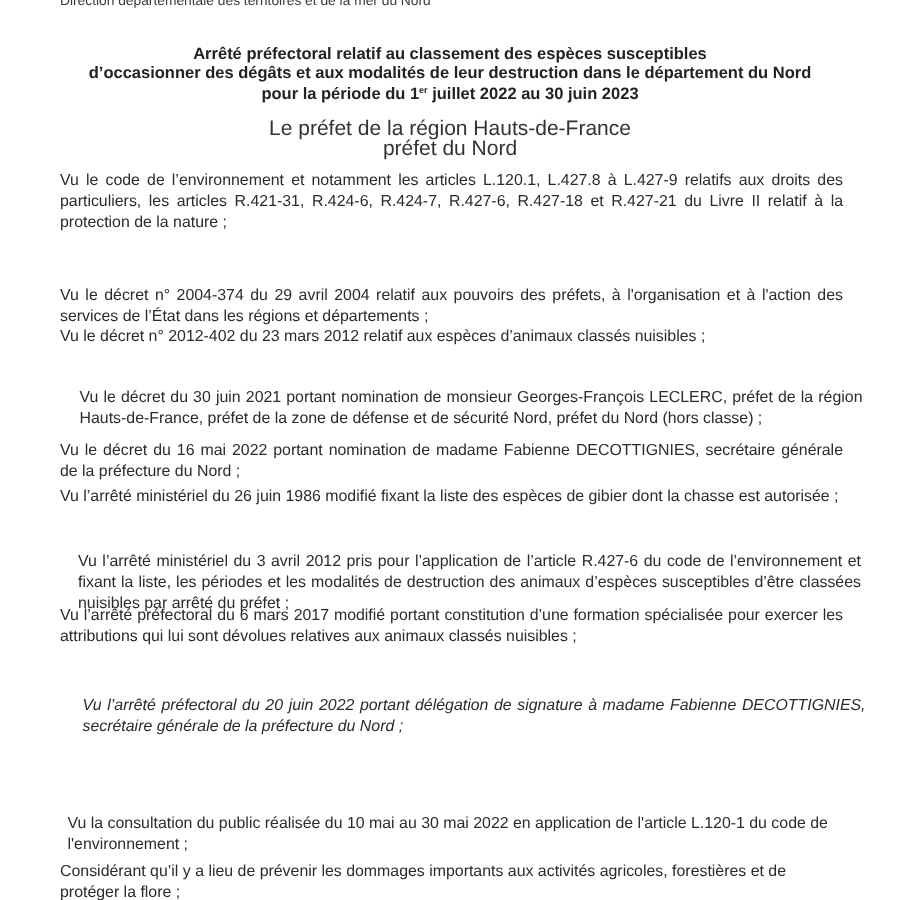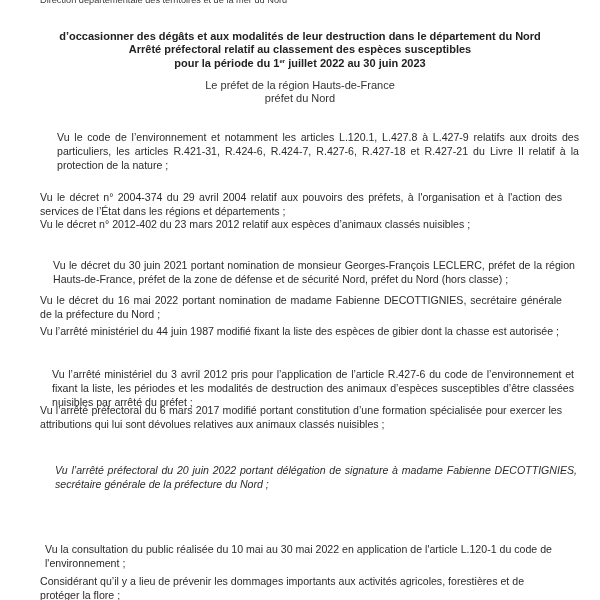--- a/index.html
+++ b/index.html
@@ -4,46 +4,46 @@
 <style>
   html, body { margin: 0; padding: 0; background: #ffffff; }
   body { width: 600px; height: 600px; overflow: hidden; position: relative;
          font-family: "Liberation Sans", "DejaVu Sans", sans-serif; color: #222222; }
   .page { position: absolute; left: 0; top: 0; width: 600px; height: 600px; padding-left: 12px; }
   .header-line { position: absolute; left: 40px; font-size: 9.2px; color: #3a3a3a; white-space: nowrap; }
   .title { position: absolute; left: 0; width: 600px; text-align: center;
            font-size: 11px; font-weight: bold; line-height: 12.5px; top: 30px; color: #222; }
   .title sup { font-size: 6px; vertical-align: 4px; }
   .prefect { position: absolute; left: 0; width: 600px; text-align: center;
-             font-size: 11px; line-height: 13px; top: 79px; color: #333; }
+             font-size: 14px; line-height: 13px; top: 79px; color: #333; }
   .para { position: absolute; left: 40px; width: 522px; font-size: 10.6px; line-height: 14.2px;
           text-align: justify; color: #2b2b2b; }
   .para.left { text-align: left; }
 </style>
 </head>
 <body>
 
 <div class="page">
   <div class="header-line" style="top:-5px;">Direction départementale des territoires et de la mer du Nord</div>
 
   <div class="title">
+    <div>Arrêté préfectoral relatif au classement des espèces susceptibles</div>
     <div>d’occasionner des dégâts et aux modalités de leur destruction dans le département du Nord</div>
-    <div>Arrêté préfectoral relatif au classement des espèces susceptibles</div>
     <div><span>pour la période du 1</span><sup>er</sup><span> juillet 2022 au 30 juin 2023</span></div>
   </div>
 
   <div class="prefect">
     <div>Le préfet de la région Hauts-de-France</div>
     <div>préfet du Nord</div>
   </div>
 
-  <p class="para" style="top:113px;margin:17px;">Vu le code de l’environnement et notamment les articles L.120.1, L.427.8 à L.427-9 relatifs aux droits des particuliers, les articles R.421-31, R.424-6, R.424-7, R.427-6, R.427-18 et R.427-21 du Livre II relatif à la protection de la nature ;</p>
+  <p class="para" style="top:113px;margin:0;">Vu le code de l’environnement et notamment les articles L.120.1, L.427.8 à L.427-9 relatifs aux droits des particuliers, les articles R.421-31, R.424-6, R.424-7, R.427-6, R.427-18 et R.427-21 du Livre II relatif à la protection de la nature ;</p>
   <p class="para" style="top:190px;margin:0;">Vu le décret n° 2004-374 du 29 avril 2004 relatif aux pouvoirs des préfets, à l'organisation et à l'action des services de l’État dans les régions et départements ;</p>
   <p class="para" style="top:217px;margin:0;">Vu le décret n° 2012-402 du 23 mars 2012 relatif aux espèces d’animaux classés nuisibles ;</p>
   <p class="para" style="top:245px;margin:13px;">Vu le décret du 30 juin 2021 portant nomination de monsieur Georges-François LECLERC, préfet de la région Hauts-de-France, préfet de la zone de défense et de sécurité Nord, préfet du Nord (hors classe) ;</p>
   <p class="para" style="top:293px;margin:0;">Vu le décret du 16 mai 2022 portant nomination de madame Fabienne DECOTTIGNIES, secrétaire générale de la préfecture du Nord ;</p>
-  <p class="para" style="top:324px;margin:0;">Vu l’arrêté ministériel du 44 juin 1987 modifié fixant la liste des espèces de gibier dont la chasse est autorisée ;</p>
+  <p class="para" style="top:324px;margin:0;">Vu l’arrêté ministériel du 26 juin 1986 modifié fixant la liste des espèces de gibier dont la chasse est autorisée ;</p>
   <p class="para" style="top:355px;margin:12px;">Vu l’arrêté ministériel du 3 avril 2012 pris pour l’application de l’article R.427-6 du code de l’environnement et fixant la liste, les périodes et les modalités de destruction des animaux d’espèces susceptibles d’être classées nuisibles par arrêté du préfet ;</p>
   <p class="para" style="top:403px;margin:0;">Vu l’arrêté préfectoral du 6 mars 2017 modifié portant constitution d’une formation spécialisée pour exercer les attributions qui lui sont dévolues relatives aux animaux classés nuisibles ;</p>
   <p class="para" style="top:448px;margin:15px;font-style:italic;">Vu l’arrêté préfectoral du 20 juin 2022 portant délégation de signature à madame Fabienne DECOTTIGNIES, secrétaire générale de la préfecture du Nord ;</p>
   <p class="para left" style="top:537px;margin:5px;">Vu la consultation du public réalisée du 10 mai au 30 mai 2022 en application de l'article L.120-1 du code de l'environnement ;</p>
   <p class="para left" style="top:574px;margin:0;">Considérant qu’il y a lieu de prévenir les dommages importants aux activités agricoles, forestières et de protéger la flore ;</p>
 </div>
 
 </body></html>

